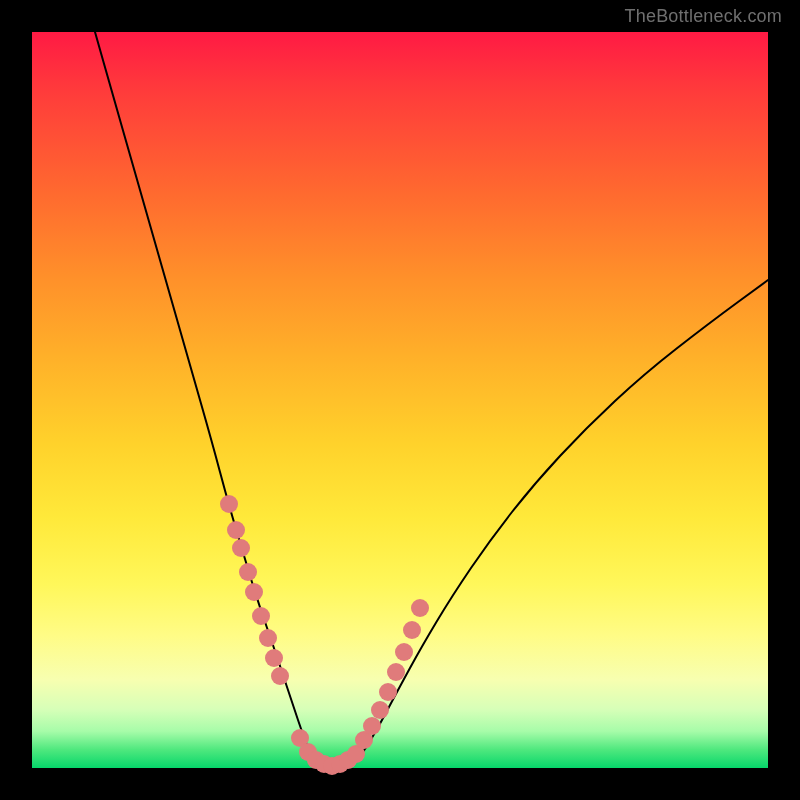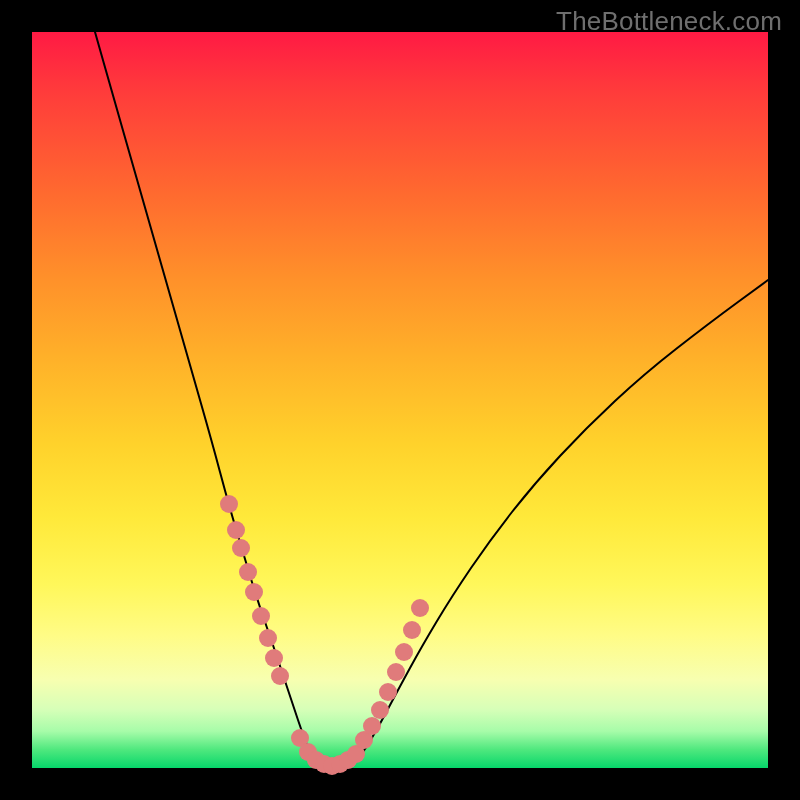--- a/index.html
+++ b/index.html
@@ -33,21 +33,21 @@
       #a7fca9 95%,
       #4fe87e 97.5%,
       #06d66a 100%
     );
   }
   .watermark {
     position: absolute;
     top: 6px;
     right: 18px;
     color: #6f6f6f;
-    font-size: 26px;
+    font-size: 18px;
     font-weight: 500;
     letter-spacing: 0.2px;
     user-select: none;
   }
   svg.overlay {
     position: absolute;
     left: 0;
     top: 0;
     width: 736px;
     height: 736px;

